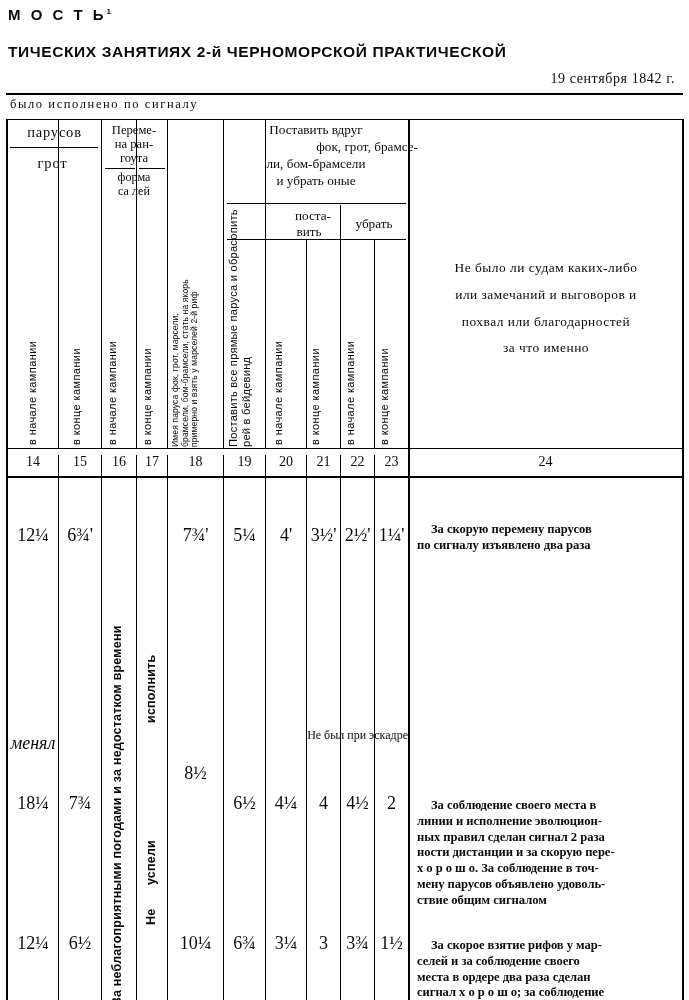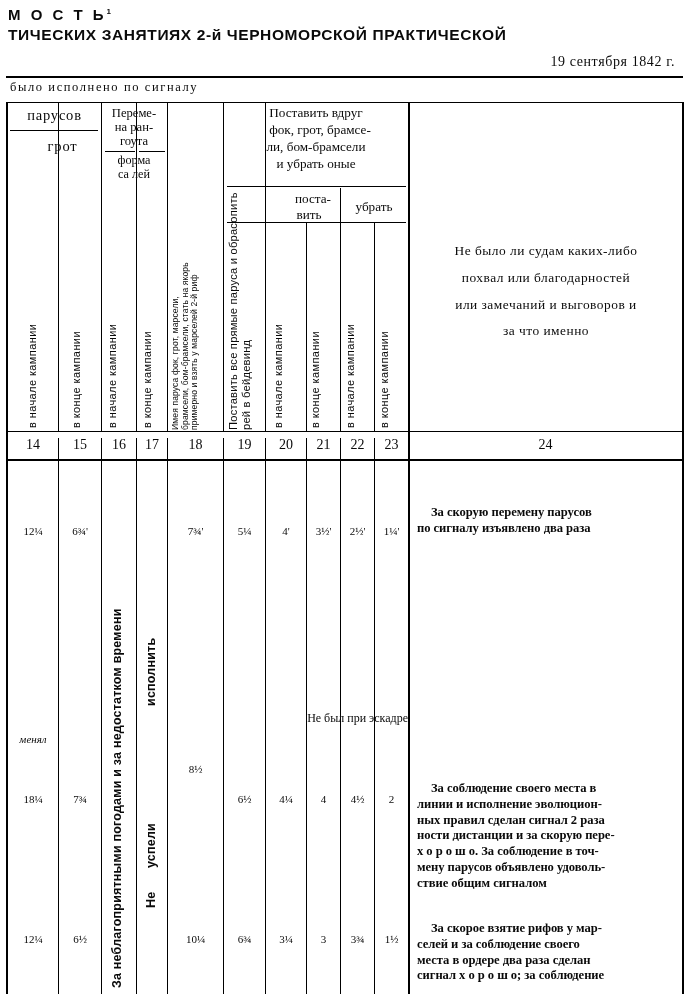--- a/index.html
+++ b/index.html
@@ -16,21 +16,21 @@
   .masthead{padding:6px 8px 0 8px;}
   .title-1{
     font-family:"Liberation Sans", sans-serif;
     font-weight:bold;font-size:15px;letter-spacing:3px;
     line-height:1.25;
   }
   .title-1 sup{font-size:8px;letter-spacing:0;vertical-align:super;}
   .title-2{
     font-family:"Liberation Sans", sans-serif;
     font-weight:bold;font-size:15.5px;letter-spacing:.6px;
-    line-height:1.18;margin-top:1px;
+    line-height:1.18;margin-top:18px;
   }
   .dateline{
     text-align:right;font-size:14px;letter-spacing:.6px;
     margin-top:10px;padding-right:6px;
     font-family:"Liberation Serif", serif;
   }
 
   
   .tbl{
     position:relative;
@@ -86,24 +86,23 @@
     font-size:13.4px;
     line-height:2.0;
     letter-spacing:.5px;
     font-family:"Liberation Serif", serif;
   }
 
   
   .dcell{
     position:absolute;
     text-align:center;
-    font-size:11px;
-    font-family:"Liberation Serif", serif;
-    white-space:nowrap;
-    margin-top:17px;
+    font-size:18px;
+    font-family:"Liberation Serif", serif;
+    white-space:nowrap;
   }
   .note{
     position:absolute;
     font-size:12.6px;
     line-height:1.255;
     text-align:justify;
     font-family:"Liberation Serif", serif;
     font-weight:bold;
     letter-spacing:-.05px;
   }
@@ -158,44 +157,44 @@
     <div class="vline" style="left:334px; top:110px; height:244px;"></div>
     <div class="vline" style="left:334px; top:360px; height:556px;"></div>
     <div class="vline" style="left:368px; top:145px; height:209px;"></div>
     <div class="vline" style="left:368px; top:360px; height:556px;"></div>
     <div class="vline thick" style="left:402px; top:24px;  height:892px;"></div>
     <div class="vline thick" style="left:676px; top:24px;  height:892px;"></div>
 
     <div class="hcell" style="left:2px;  top:29px;  width:93px; font-size:14.5px;letter-spacing:.8px;">парусов</div>
     <div class="vline" style="left:0px; top:24px; height:22px; background:transparent;"></div>
     <div class="hline" style="top:52px; left:4px; width:88px; right:auto;"></div>
-    <div class="hcell" style="left:10px;  top:60px;  width:93px; font-size:14.5px;letter-spacing:.8px;">грот</div>
+    <div class="hcell" style="left:0;  top:60px;  width:93px; font-size:14.5px;letter-spacing:.8px;">грот</div>
 
     <div class="hcell" style="left:97px; top:28px;  width:62px; font-size:12.6px;">Переме-</div>
     <div class="hcell" style="left:97px; top:42px;  width:62px; font-size:12.6px;">на ран-</div>
     <div class="hcell" style="left:97px; top:56px;  width:62px; font-size:12.6px;">гоута</div>
     <div class="hline" style="top:73px; left:133px; width:26px; right:auto;"></div>
     <div class="hline" style="top:73px; left:99px; width:30px; right:auto;"></div>
     <div class="hcell" style="left:97px; top:76px;  width:62px; font-size:12.2px;">форма</div>
     <div class="hcell" style="left:97px; top:90px;  width:62px; font-size:12.2px;">са лей</div>
 
     <div class="hcell" style="left:220px; top:28px;  width:180px; font-size:13.2px;">Поставить вдруг</div>
-    <div class="hcell" style="left:224px; top:45px;  width:180px; font-size:13.2px;">фок, грот, брамсе-</div>
+    <div class="hcell" style="left:232px; top:45px;  width:180px; font-size:13.2px;text-align:right;">фок, грот, брамсе-</div>
     <div class="hcell" style="left:220px; top:62px;  width:180px; font-size:13.2px;">ли, бом-брамсели</div>
     <div class="hcell" style="left:220px; top:79px;  width:180px; font-size:13.2px;">и убрать оные</div>
     <div class="hline" style="top:108px; left:221px; width:179px; right:auto;"></div>
     <div class="hcell" style="left:261px; top:114px; width:92px; font-size:13.2px;">поста-</div>
     <div class="hcell" style="left:261px; top:130px; width:84px; font-size:13.2px;">вить</div>
     <div class="hcell" style="left:336px; top:122px; width:64px; font-size:13.2px;">убрать</div>
     <div class="hline" style="top:144px; left:221px; width:179px; right:auto;"></div>
 
     <div class="colhead24" style="left:404px; top:160px; width:272px;">
       <div>Не было ли судам каких-либо</div>
+      <div>или замечаний и выговоров и</div>
       <div>похвал или  благодарностей</div>
-      <div>или замечаний и выговоров и</div>
       <div>за что именно</div>
     </div>
 
     <div class="vcell" style="left:20px;  top:190px; height:160px;">в начале кампании</div>
     <div class="vcell" style="left:64px;  top:190px; height:160px;">в конце кампании</div>
     <div class="vcell" style="left:100px; top:190px; height:160px;">в начале кампании</div>
     <div class="vcell" style="left:135px; top:190px; height:160px;">в конце кампании</div>
     <div class="vcell tiny" style="left:165px; top:184px; height:168px; width:50px;">Имея паруса фок, грот, марсели, брамсели, бом-брамсели, стать на якорь примерно и взять у марселей 2-й риф</div>
     <div class="vcell tiny" style="left:221px; top:112px; height:240px; width:36px;font-size:11.2px;letter-spacing:.2px;">Поставить все прямые паруса и обрасопить рей в бейдевинд</div>
     <div class="vcell" style="left:266px; top:190px; height:160px;">в начале кампании</div>

